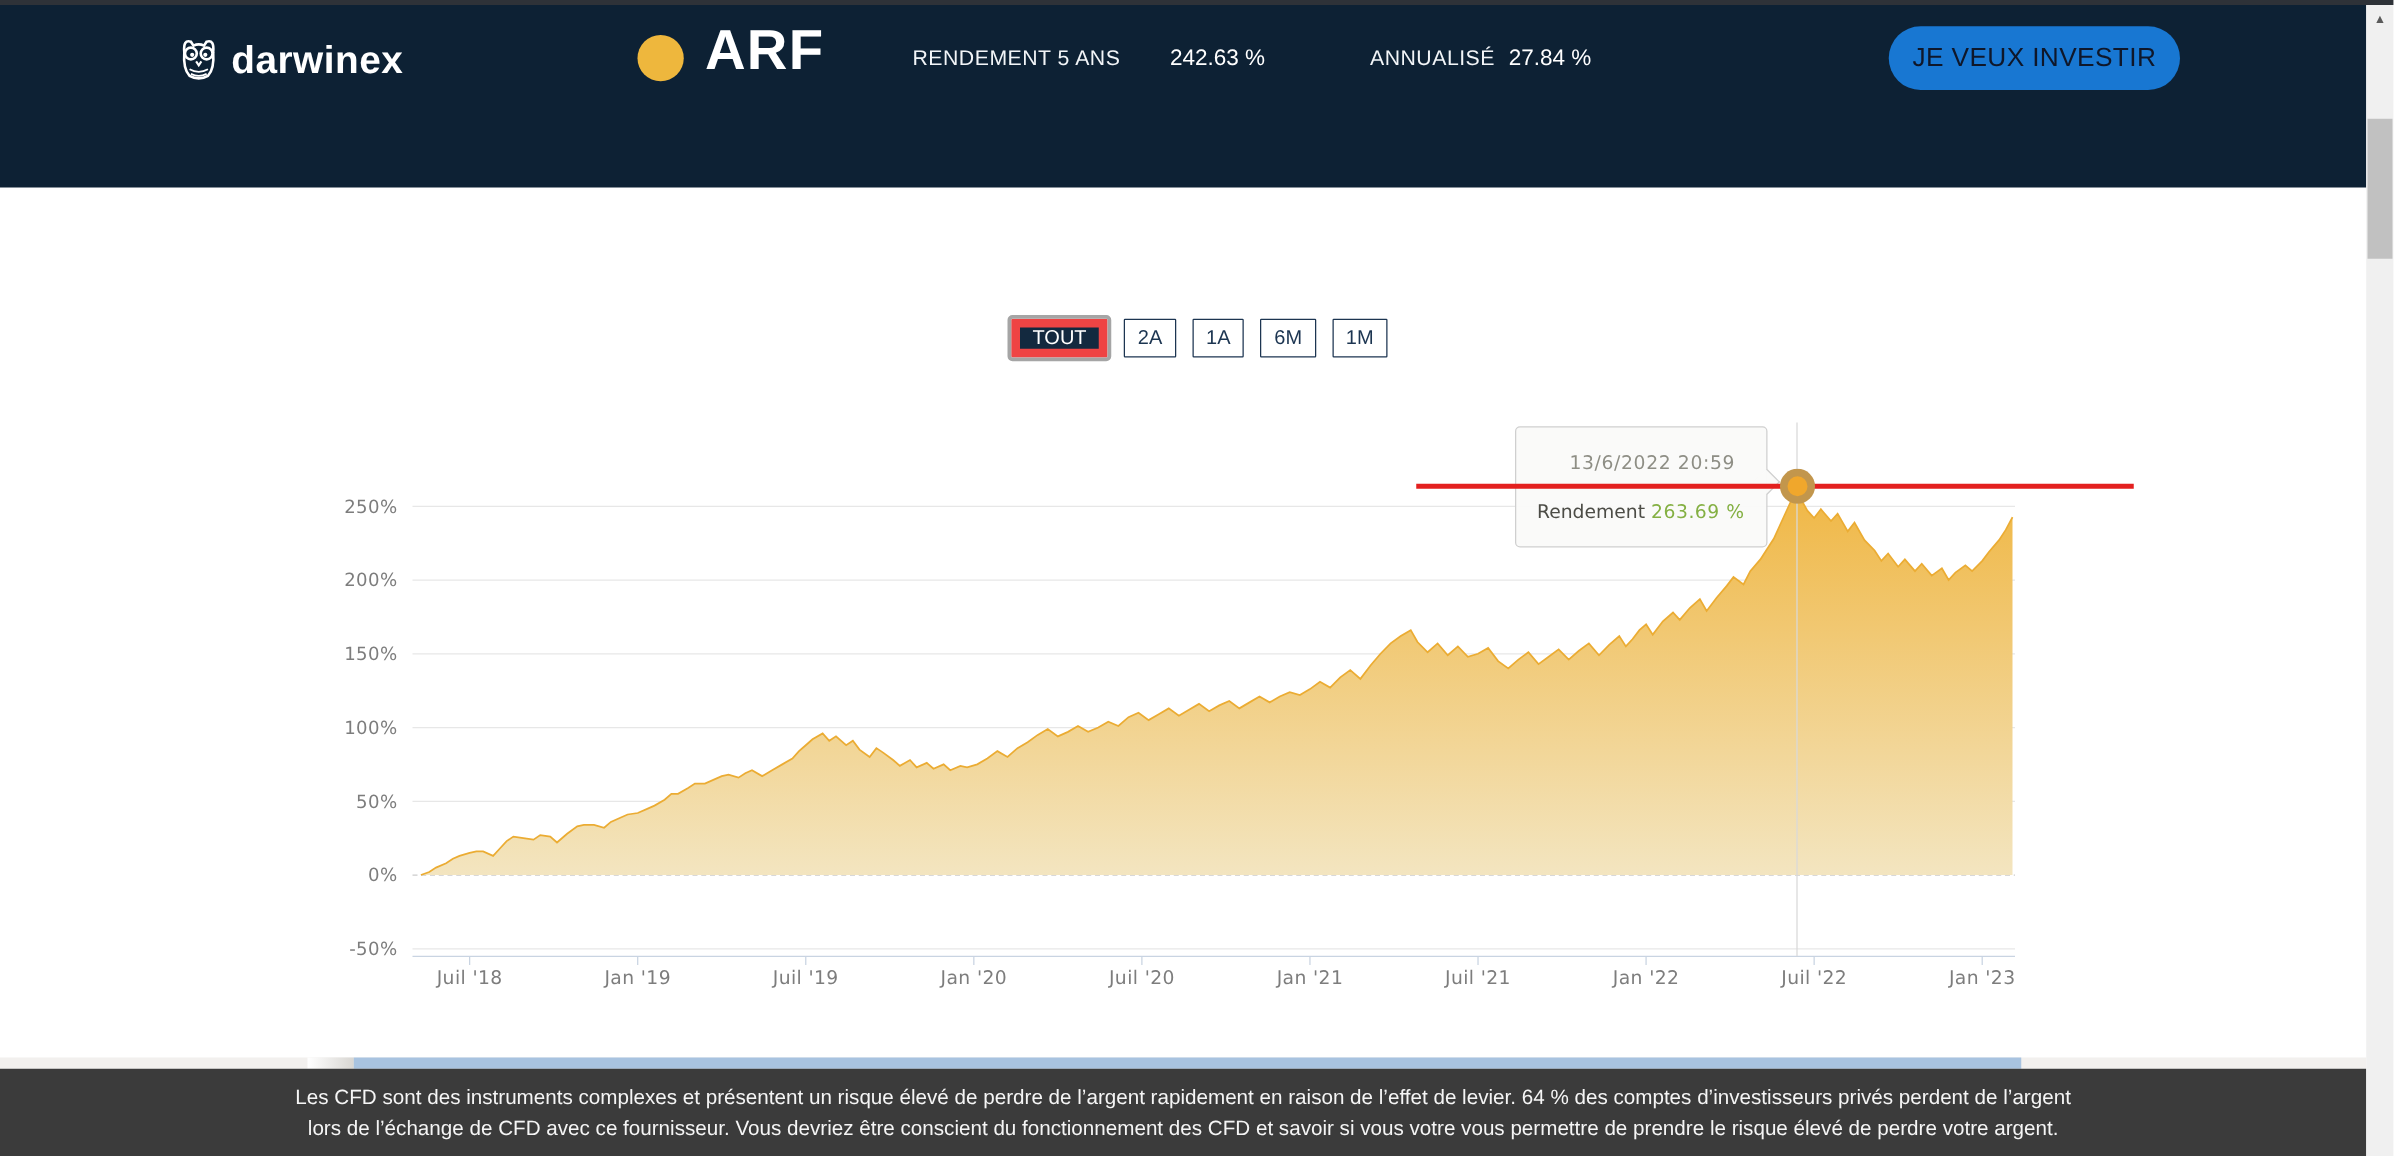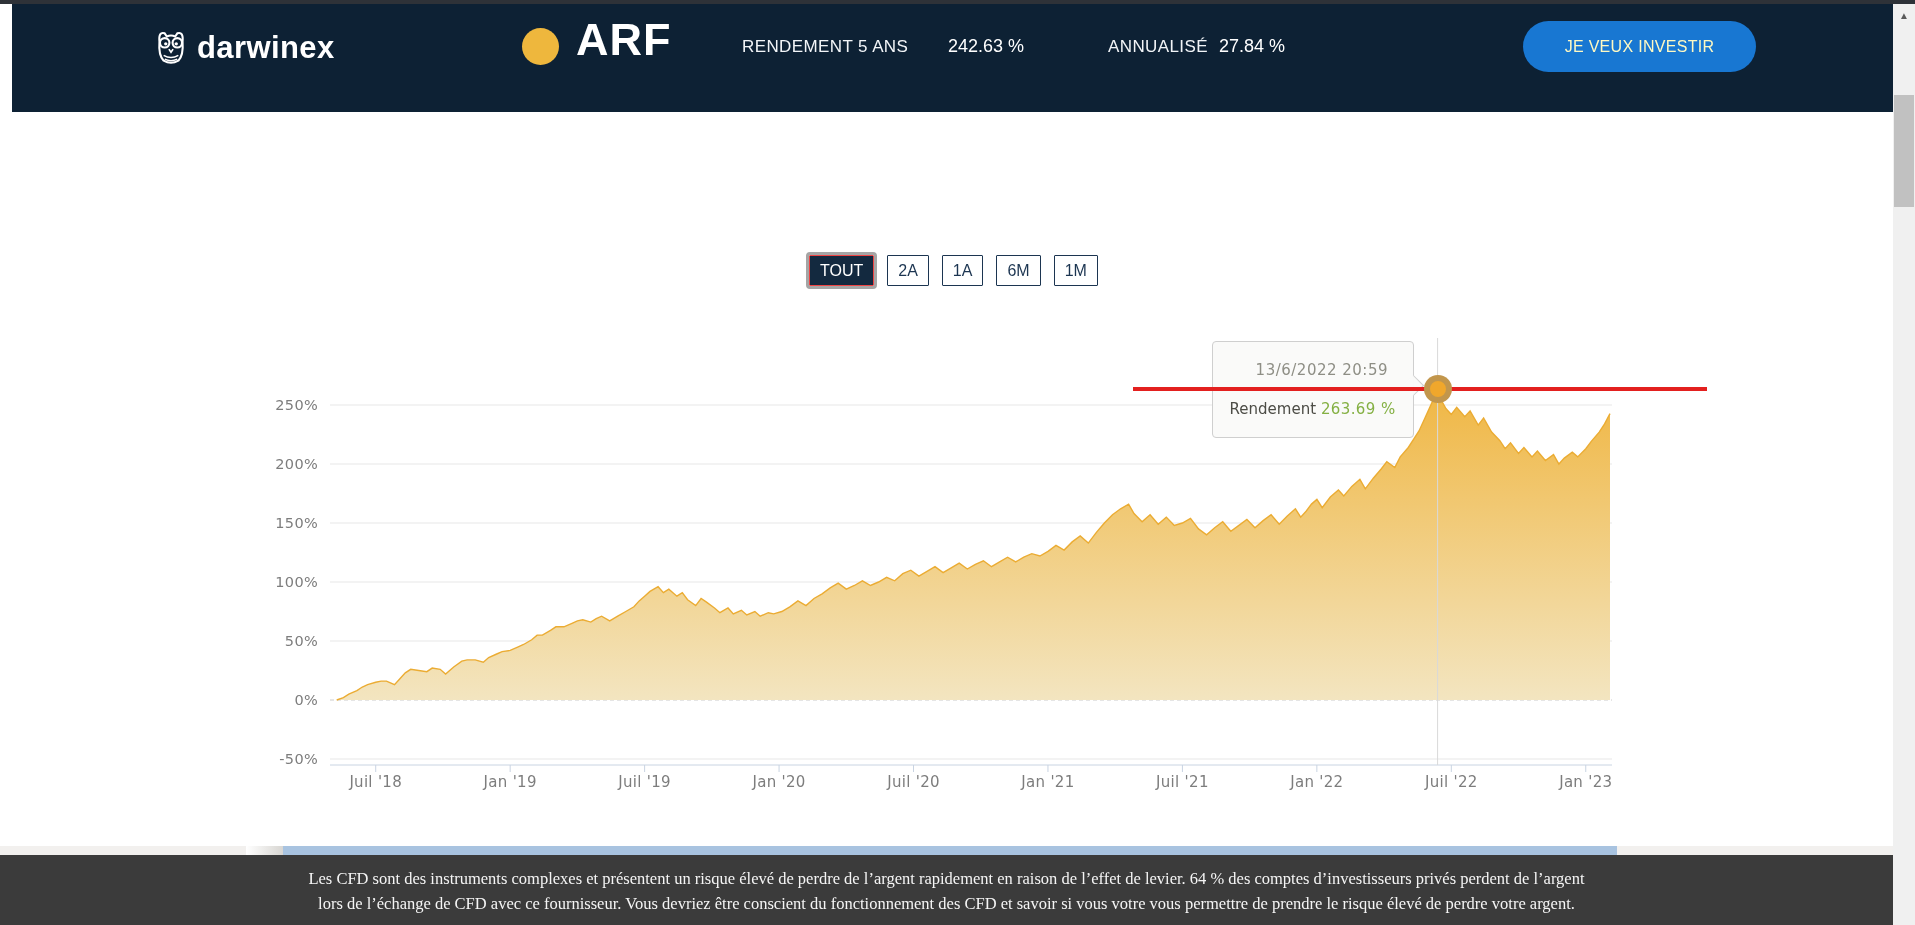--- a/index.html
+++ b/index.html
@@ -1,37 +1,37 @@
 <!DOCTYPE html>
 <html><head>
 <meta charset="utf-8">
 <style>
   html,body{margin:0;padding:0;background:#fff;}
   #screen{position:relative;width:1915px;height:925px;overflow:hidden;background:#fff;
           font-family:"Liberation Sans", sans-serif;}
   
   .top-strip{position:absolute;left:0;top:0;width:1915px;height:4px;background:#2e3238;z-index:40;}
   
-  .header{position:absolute;left:12px;top:0;width:1893px;height:112px;background:#0d2134;z-index:10;}
+  .header{position:absolute;left:0;top:0;width:1893px;height:150px;background:#0d2134;z-index:10;}
   .logo{position:absolute;left:138px;top:24px;width:180px;height:46px;}
   .logo svg{position:absolute;left:0;top:2px;}
   .brand-text{position:absolute;left:47px;top:6px;font-size:31px;font-weight:700;color:#fff;letter-spacing:.4px;}
   .asset-circle{position:absolute;left:510px;top:28px;width:37px;height:37px;border-radius:50%;background:#eeb73d;}
   .asset-symbol{position:absolute;left:564px;top:14px;font-size:45px;font-weight:700;color:#fff;letter-spacing:1px;}
   .stat-label{position:absolute;top:37px;font-size:17px;color:#f2f5f8;letter-spacing:.4px;white-space:nowrap;}
   .stat-value{position:absolute;top:36px;font-size:18px;font-weight:500;color:#fff;white-space:nowrap;}
   #stat1-label{left:730px;} #stat1-value{left:936px;}
   #stat2-label{left:1074px;margin-left:22px;} #stat2-value{left:1207px;}
   .invest-btn{position:absolute;left:1511px;top:21px;width:233px;height:51px;border:none;border-radius:26px;
-      background:#1877d2;color:#fef9c3;font-size:16px;letter-spacing:.3px;font-family:inherit;cursor:pointer;}
+      background:#1877d2;color:#0f172a;font-size:21px;letter-spacing:.3px;font-family:inherit;cursor:pointer;}
   
   .range-row{position:absolute;left:809px;top:255px;display:flex;align-items:center;gap:13px;z-index:5;}
   .range-btn{height:31px;min-width:40px;padding:0 10px;background:#fff;border:1.5px solid #1c3551;
       color:#1c3551;font-size:16px;font-family:inherit;cursor:pointer;border-radius:1px;}
-  .range-btn.active{background:#13293f;color:#fff;border:1px solid #ef4444;outline:3px solid #a5a5a5;
+  .range-btn.active{background:#13293f;color:#fff;border:7px solid #ef4444;outline:3px solid #a5a5a5;
       height:31px;min-width:50px;}
   
   #chart-svg{position:absolute;left:240px;top:330px;z-index:1;}
   #chart-svg text{font-family:"DejaVu Sans", sans-serif;fill:#7d7d7d;letter-spacing:.3px;}
   #tooltip{position:absolute;width:202px;height:97px;box-sizing:border-box;z-index:5;
       background:rgba(250,250,249,.94);border:1px solid #cfcfcf;border-radius:4px;
       padding:19px 17px 0 17px;font-family:"DejaVu Sans", sans-serif;}
   #tooltip .tt-date{font-size:15px;color:#8e8e85;letter-spacing:.5px;white-space:nowrap;margin-left:26px;}
   #tooltip .tt-row{display:flex;justify-content:space-between;margin-top:21px;font-size:15px;text-align:right;}
   #tooltip .tt-label{color:#4c4c46;}
@@ -41,21 +41,21 @@
   #red-line{position:absolute;left:1133px;width:574px;height:4px;background:#e3201f;z-index:6;}
   #marker{position:absolute;width:16px;height:16px;border-radius:50%;background:#f0a72c;
       border:6px solid rgba(125,125,125,.40);z-index:7;}
   
   .hscroll-track{position:absolute;left:0;top:846px;width:1893px;height:9px;background:#f2f0ee;z-index:8;}
   .hscroll-fade{position:absolute;left:246px;top:0;width:37px;height:9px;background:linear-gradient(to right,#ffffff,#d8d6d2);}
   .hscroll-thumb{position:absolute;left:283px;top:0;width:1334px;height:9px;background:#a8c3e0;cursor:pointer;}
   
   .disclaimer{position:absolute;left:0;top:855px;width:1893px;height:70px;background:#3b3b3b;z-index:9;
       color:#f5f5f5;font-size:16.5px;text-align:center;}
-  .disclaimer span{display:block;line-height:25px;font-family:Liberation Serif, serif;}
+  .disclaimer span{display:block;line-height:25px;}
   .disclaimer .l1{margin-top:11px;}
   
   .vscroll-track{position:absolute;right:0;top:0;width:22px;height:925px;background:#f0f0f0;z-index:30;}
   .vscroll-up{position:absolute;top:8px;left:0;width:22px;height:16px;color:#5a5a5a;font-size:10px;
       text-align:center;line-height:16px;cursor:pointer;}
   .vscroll-thumb{position:absolute;top:95px;left:1px;width:20px;height:112px;background:#c1c1c1;cursor:pointer;}
 </style>
 </head>
 <body>
 

